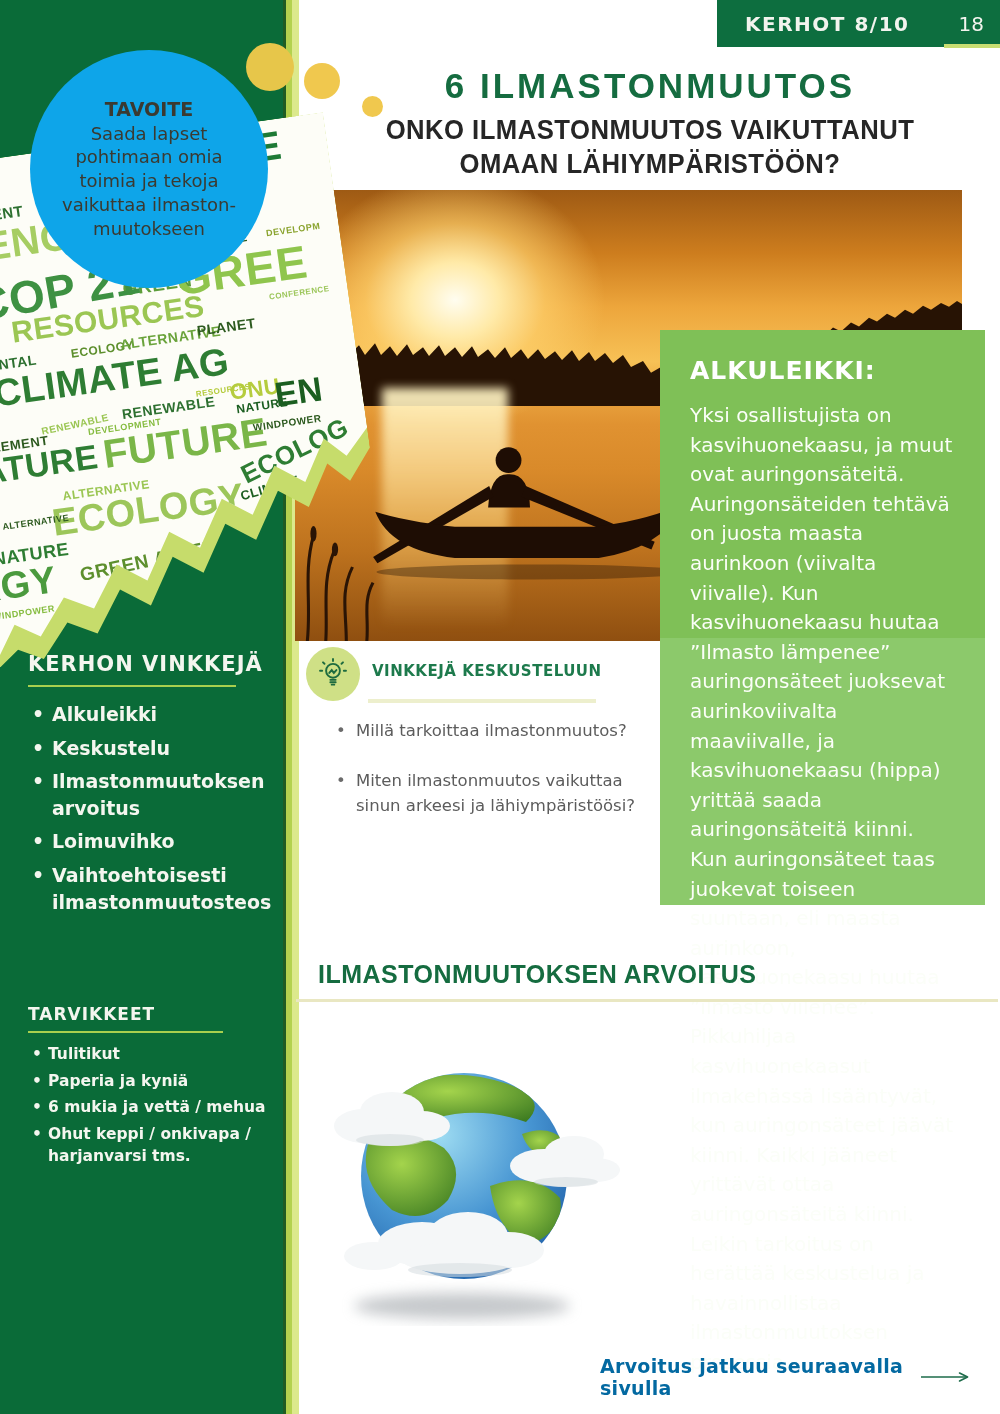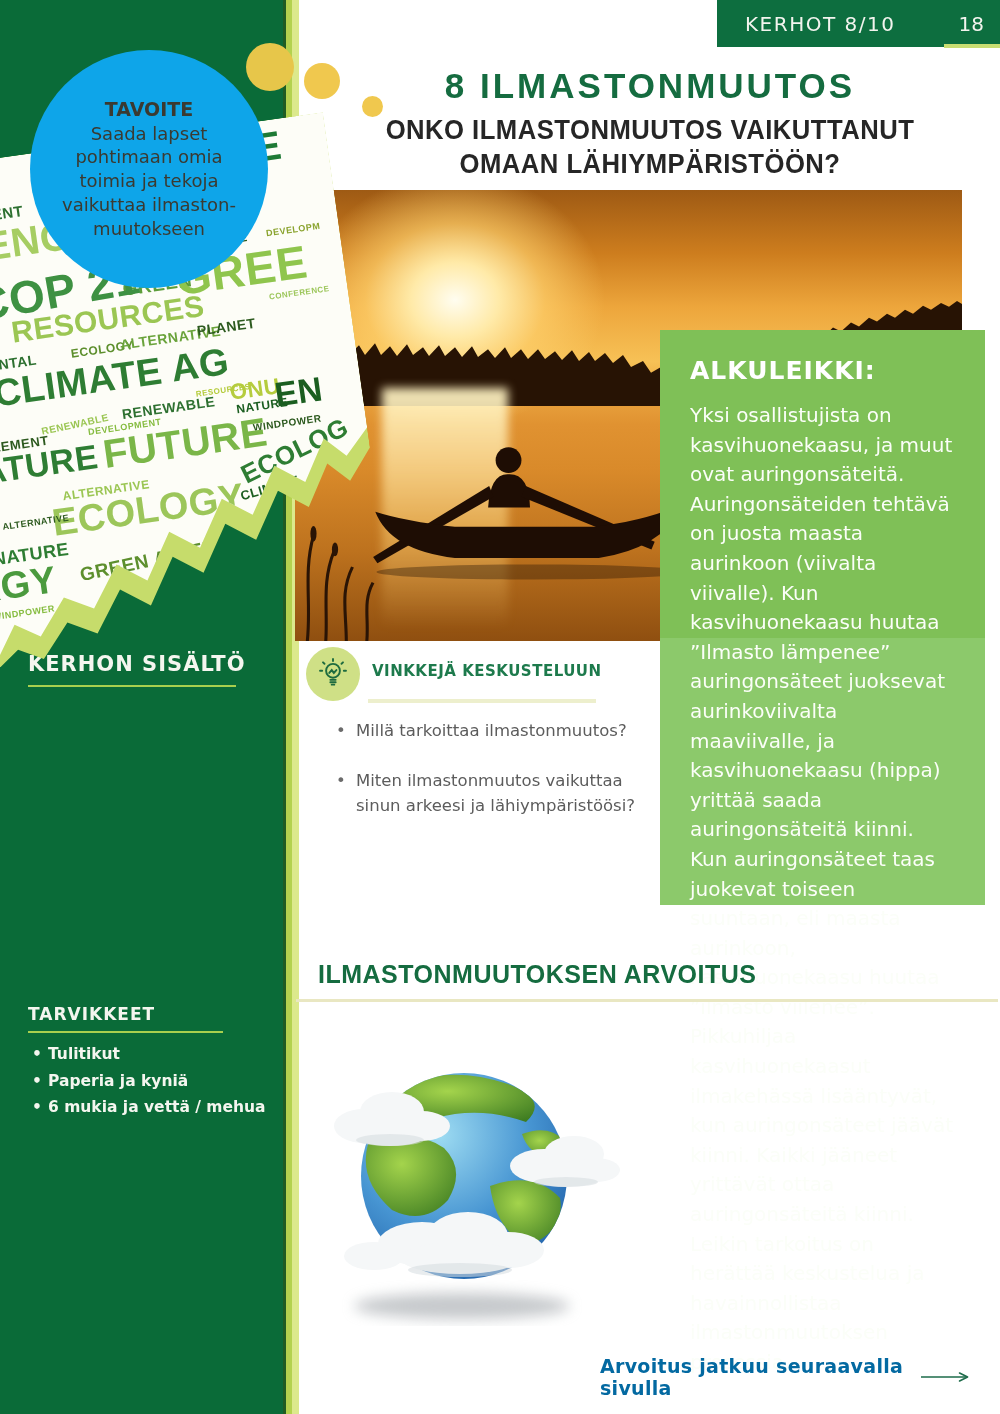--- a/index.html
+++ b/index.html
@@ -8,21 +8,21 @@
   .page { position:relative; width:1000px; height:1414px; background:#fff; overflow:hidden; margin:0 auto; }
 
   
   .sidebar-col { position:absolute; left:0; top:0; width:283px; height:1414px; background:#0a6b38; z-index:0; }
   .sidebar-stripe { position:absolute; left:283px; top:0; width:16px; height:1414px; z-index:0;
     background:linear-gradient(90deg,#1f5c23 0 3px,#b4d24f 3px 9px,#dce98c 9px 16px); }
 
   
   .header-bar { position:absolute; left:717px; top:0; width:283px; height:47px; background:#0d6e3f; z-index:4;
     display:flex; align-items:center; justify-content:space-between; padding:0 16px 0 28px; }
-  .header-label { color:#f2f4ee; font-size:20px; letter-spacing:1.5px; font-weight:400; }
+  .header-label { color:#f2f4ee; font-size:20px; letter-spacing:1.5px; font-weight:700; }
   .header-page { color:#f2f4ee; font-size:20px; }
   .page-underline { position:absolute; left:944px; top:44px; width:56px; height:4px; background:#c8dd72; z-index:5; }
 
   
   .goal-circle { position:absolute; left:30px; top:50px; width:238px; height:238px; border-radius:50%;
     background:#0ea5e9; z-index:6; display:flex; flex-direction:column; align-items:center; justify-content:center;
     text-align:center; padding:24px 30px; }
   .goal-title { font-size:19px; font-weight:bold; color:#3b3a31; margin-bottom:2px; }
   .goal-text { font-size:18px; color:#3b3a31; line-height:1.32; }
   .mini-circle { position:absolute; left:246px; top:43px; width:48px; height:48px; border-radius:50%; background:#e7c64a; z-index:6; }
@@ -104,21 +104,21 @@
 
   <div class="sidebar-col"></div>
   <div class="sidebar-stripe"></div>
 
   <div class="header-bar">
     <span class="header-label">KERHOT 8/10</span>
     <span class="header-page">18</span>
   </div>
   <div class="page-underline"></div>
 
-  <div class="main-title">8 ILMASTONMUUTOS</div>
+  <div class="main-title">6 ILMASTONMUUTOS</div>
   <div class="sub-title">ONKO ILMASTONMUUTOS VAIKUTTANUT OMAAN LÄHIYMPÄRISTÖÖN?</div>
 
   <div class="mini-circle"></div>
   <div class="dot1"></div>
   <div class="dot2"></div>
 
   <div class="photo">
     <div class="sun-glow"></div>
     <svg class="trees-svg" viewBox="0 0 667 110" preserveAspectRatio="none">
       <path fill="#271304" d="M0,60 L8,48 L13,58 L20,44 L26,57 L34,47 L40,58 L49,45 L55,57 L64,48 L70,58 L80,46 L86,58 L95,49 L102,59 L112,47 L118,58 L128,50 L134,59 L144,48 L150,59 L160,50 L167,60 L177,49 L183,60 L193,52 L200,61 L210,50 L216,61 L226,52 L233,62 L243,52 L250,62 L260,54 L267,63 L277,53 L284,64 L294,55 L300,64 L310,56 L318,66 L328,58 L336,70 L348,64 L356,76 L366,70 L374,80 L384,74 L392,82 L398,78 L404,84 L410,78 L418,72 L426,76 L434,66 L442,70 L450,60 L458,64 L466,54 L474,58 L484,48 L492,52 L502,42 L510,46 L520,36 L528,40 L538,30 L546,34 L556,25 L564,29 L574,20 L582,24 L592,16 L600,20 L610,12 L618,16 L628,8 L636,12 L646,5 L654,9 L662,3 L667,6 L667,110 L0,110 Z"></path>
@@ -200,31 +200,39 @@
 
   <div class="play-box">
     <div class="play-title">ALKULEIKKI:</div>
     <div class="play-body">Yksi osallistujista on kasvihuonekaasu, ja muut ovat auringonsäteitä. Auringonsäteiden tehtävä on juosta maasta aurinkoon (viivalta viivalle). Kun kasvihuonekaasu huutaa ”Ilmasto lämpenee” auringonsäteet juoksevat aurinkoviivalta maaviivalle, ja kasvihuonekaasu (hippa) yrittää saada auringonsäteitä kiinni.
 Kun auringonsäteet taas juokevat toiseen suuntaan, eli maasta aurinkoon, kasvihuonekaasu huutaa ”ilmasto viilenee”.
  Pikkuhiljaa kasvihuonekaasut ilmakehässä lisääntyvät, kun auringonsäteet jäävät kiinni. Kaikki jääneet yrittävät ottaa auringonsäteitä kiinni.
 Leikin tarkoitus on herättää keskustelua ja havainnollistaa ilmastonmuutoksen prosessia.</div>
   </div>
 
   <div class="side-block side-content">
-    <div class="side-title">KERHON SISÄLTÖ</div>
+    <div class="side-title">KERHON VINKKEJÄ</div>
     <div class="side-rule"></div>
+    <ul class="side-list">
+        <li>Alkuleikki</li>
+        <li>Keskustelu</li>
+        <li>Ilmastonmuutoksen arvoitus</li>
+        <li>Loimuvihko</li>
+        <li>Vaihtoehtoisesti ilmastonmuutosteos</li>
+      </ul>
   </div>
 
   <div class="side-block side-supplies">
     <div class="side-title">TARVIKKEET</div>
     <div class="side-rule"></div>
     <ul class="side-list">
         <li>Tulitikut</li>
         <li>Paperia ja kyniä</li>
         <li>6 mukia ja vettä / mehua</li>
+        <li>Ohut keppi / onkivapa / harjanvarsi tms.</li>
       </ul>
   </div>
 
   <div class="disc-icon">
     <svg width="34" height="34" viewBox="0 0 32 32">
       <g stroke="#1d6b3f" stroke-width="1.8" fill="none" stroke-linecap="round">
         <circle cx="16" cy="13" r="6.5"></circle>
         <polyline points="12.5,15 14.8,12.3 16.8,15 19.2,12.3"></polyline>
         <line x1="13.5" y1="21.5" x2="18.5" y2="21.5"></line>
         <line x1="13.5" y1="23.8" x2="18.5" y2="23.8"></line>

